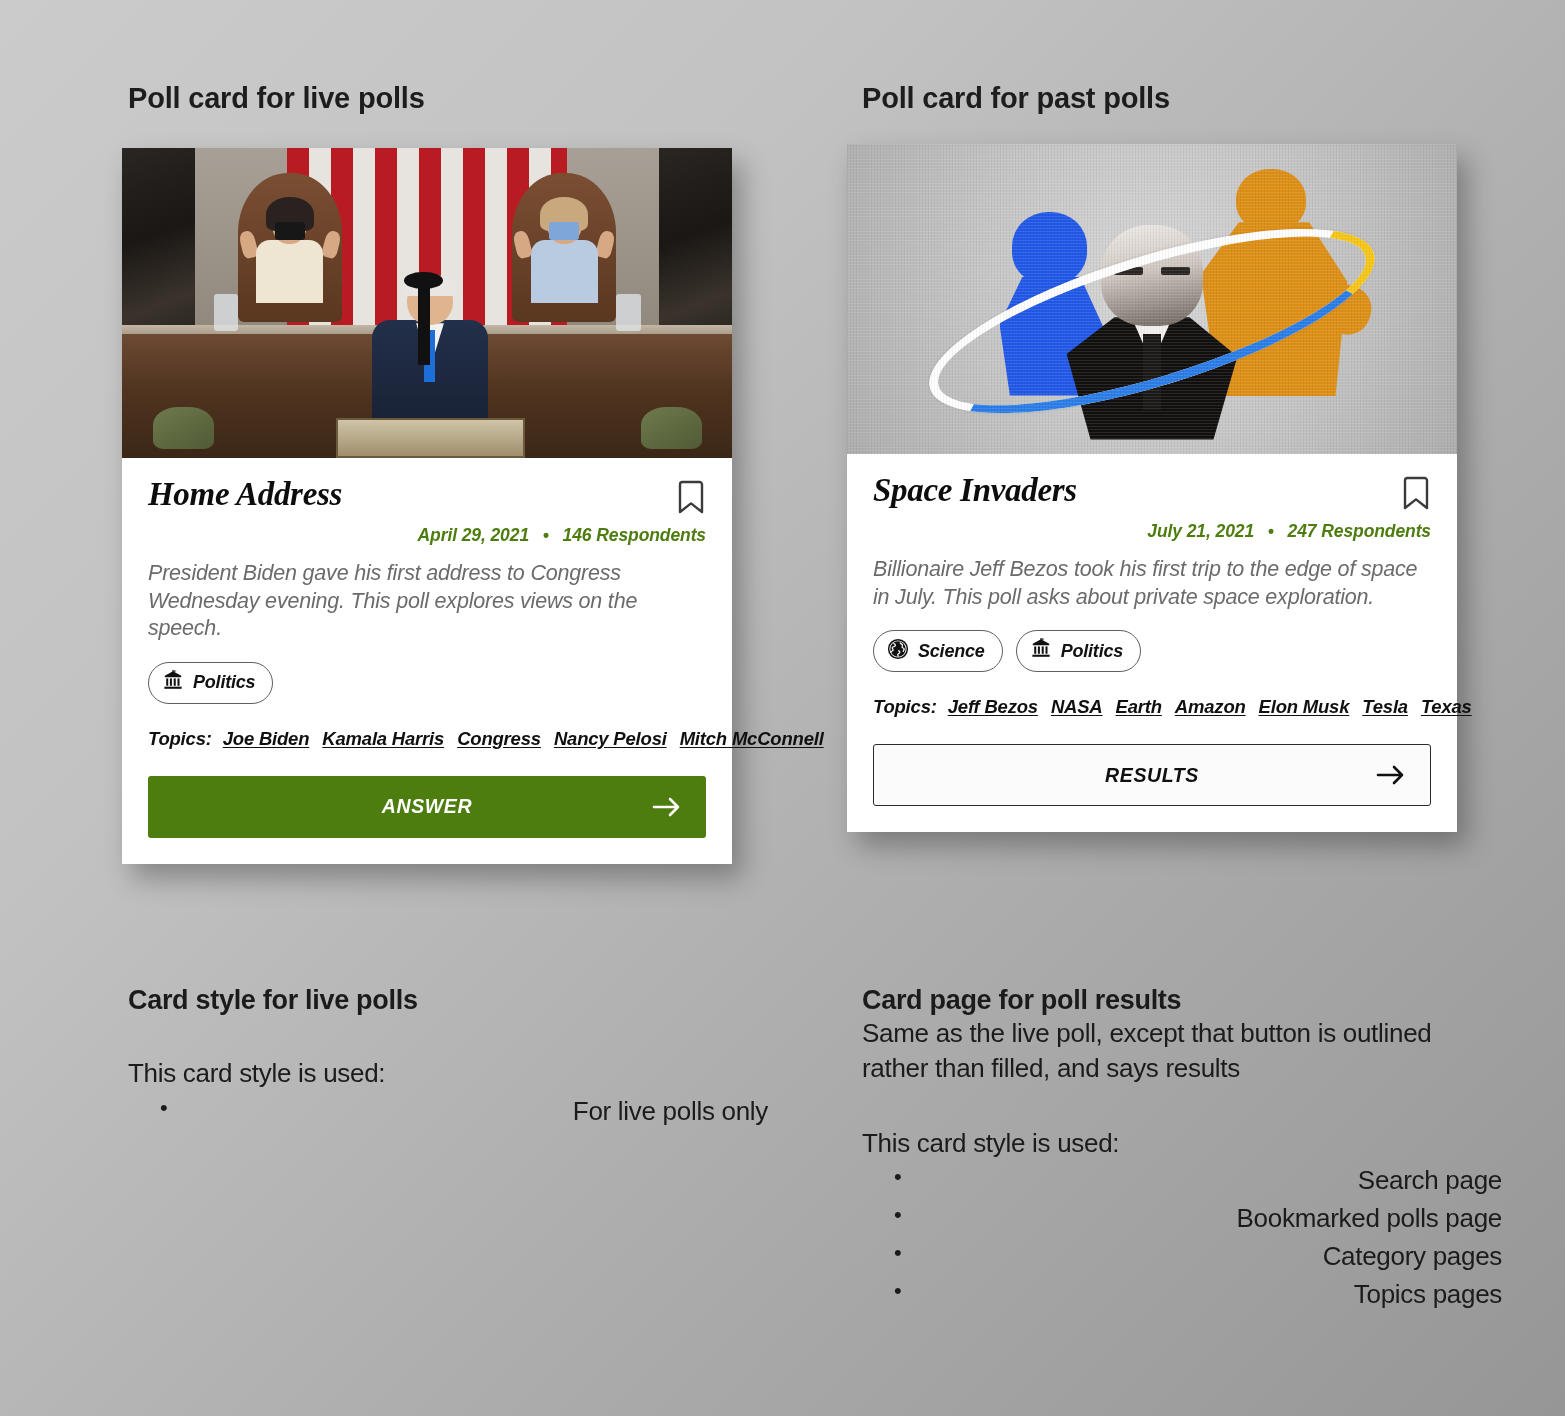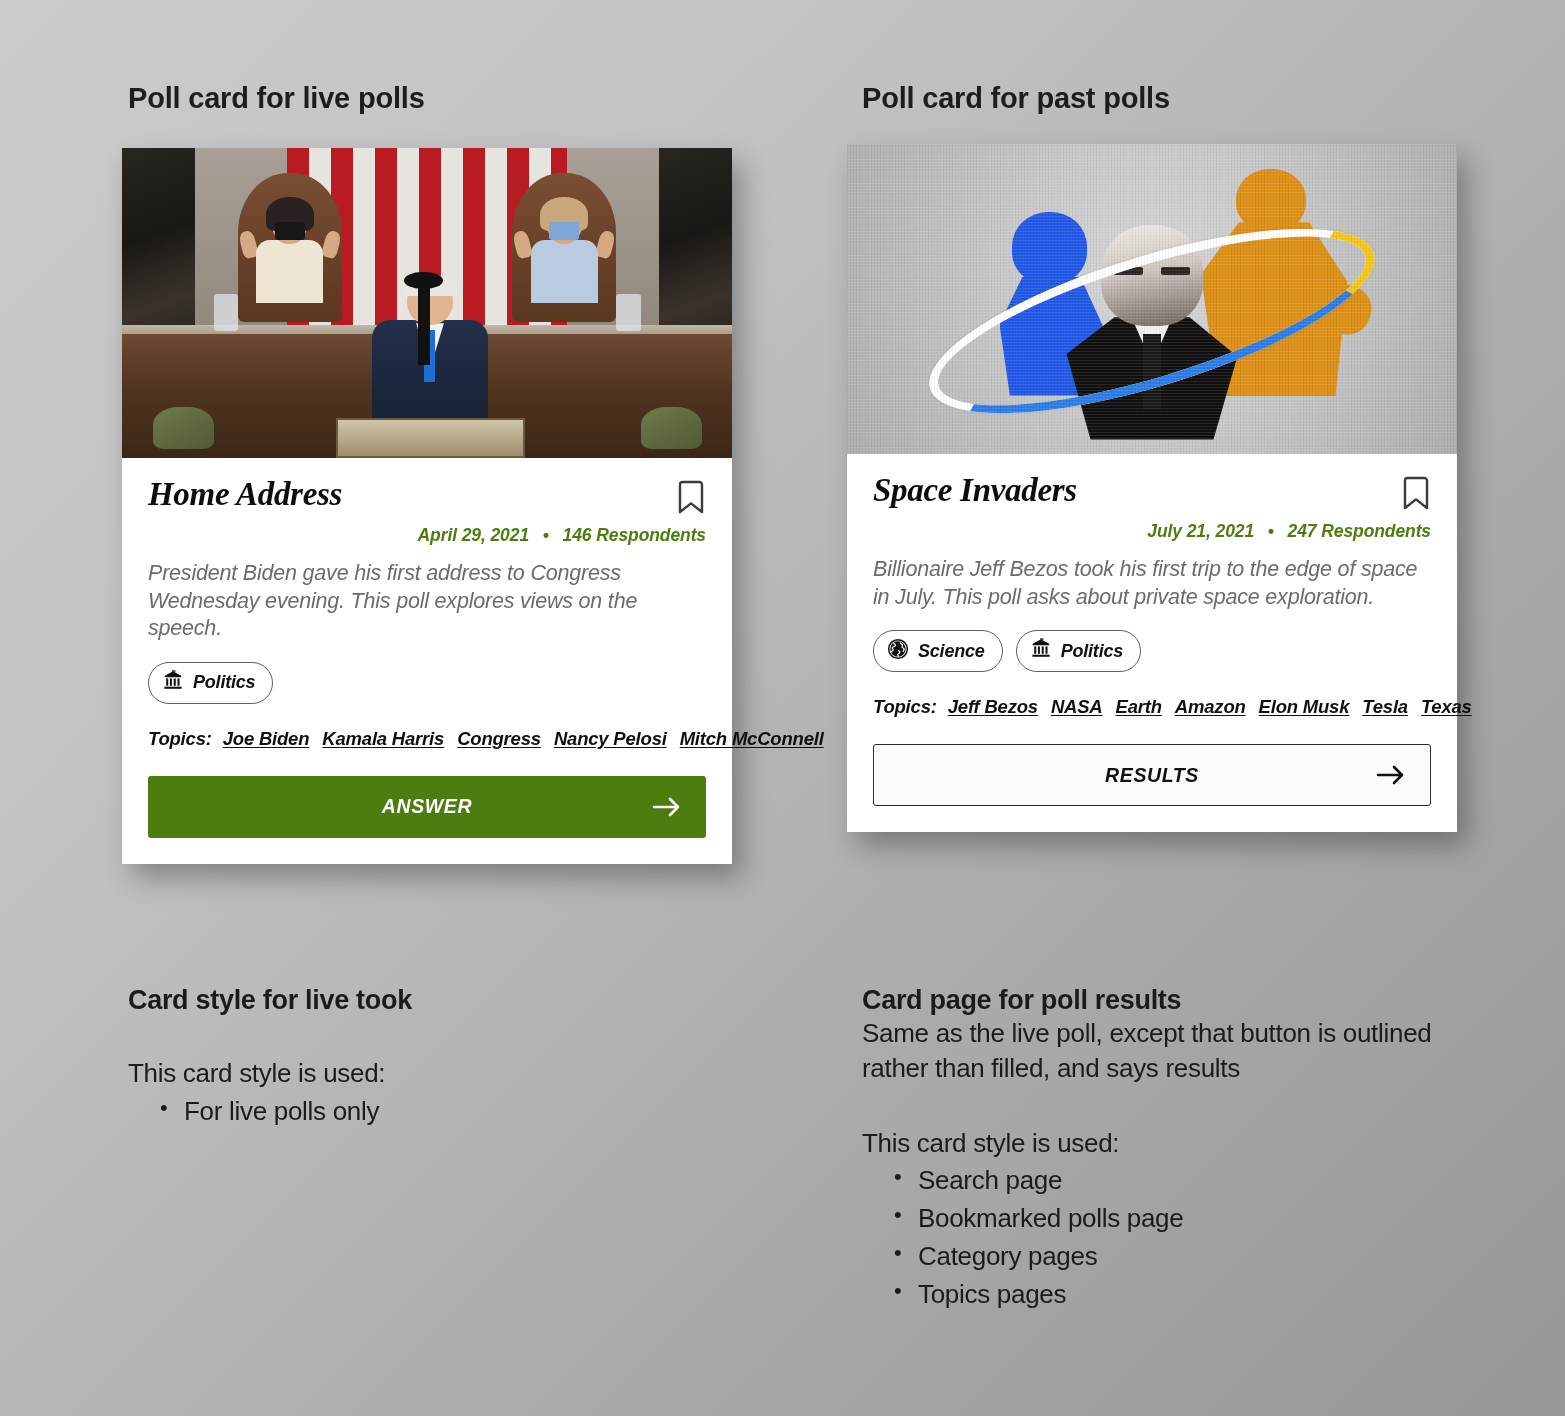--- a/index.html
+++ b/index.html
@@ -329,21 +329,21 @@
   .caption { position: absolute; width: 640px; }
   #caption-live { left: 128px; top: 985px; }
   #caption-past { left: 862px; top: 985px; }
   .caption h3 {
     font-size: 27px; font-weight: bold; color: #1b1b1b; letter-spacing: -0.3px;
   }
   .caption p {
     font-size: 26px; color: #1b1b1b; line-height: 1.34; letter-spacing: -0.3px;
   }
   .caption .used-intro { margin-top: 40px; }
-  .caption ul { margin-top: 2px; padding-left: 56px; list-style: none; }
+  .caption ul { margin-top: 2px; padding-left: 56px; list-style: none; text-align: right; }
   .caption li {
     font-size: 26px; color: #1b1b1b; line-height: 1.45;
     letter-spacing: -0.3px; position: relative;
   }
   .caption li::before {
     content: "\2022"; position: absolute; left: -24px; top: -1px; font-size: 22px;
   }
 </style>
 </head>
 <body>
@@ -525,21 +525,21 @@
       <span class="arrow">
         <svg width="30" height="22" viewBox="0 0 30 22">
           <path d="M2 11h24M18 3l8 8-8 8" stroke="#101010" stroke-width="2.6" fill="none" stroke-linecap="round" stroke-linejoin="round"></path>
         </svg>
       </span>
     </div>
   </div>
 </div>
 
 <div class="caption" id="caption-live">
-  <h3>Card style for live took</h3>
+  <h3>Card style for live polls</h3>
   <p class="used-intro">This card style is used:</p>
   <ul>
     <li>For live polls only</li>
   </ul>
 </div>
 
 <div class="caption" id="caption-past">
   <h3>Card page for poll results</h3>
   <p>Same as the live poll, except that button is outlined rather than filled, and says results</p>
   <p class="used-intro">This card style is used:</p>

